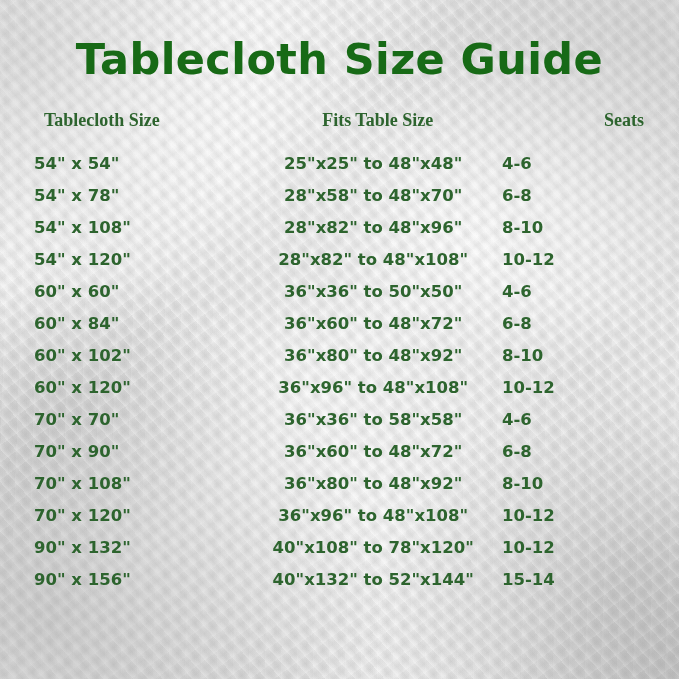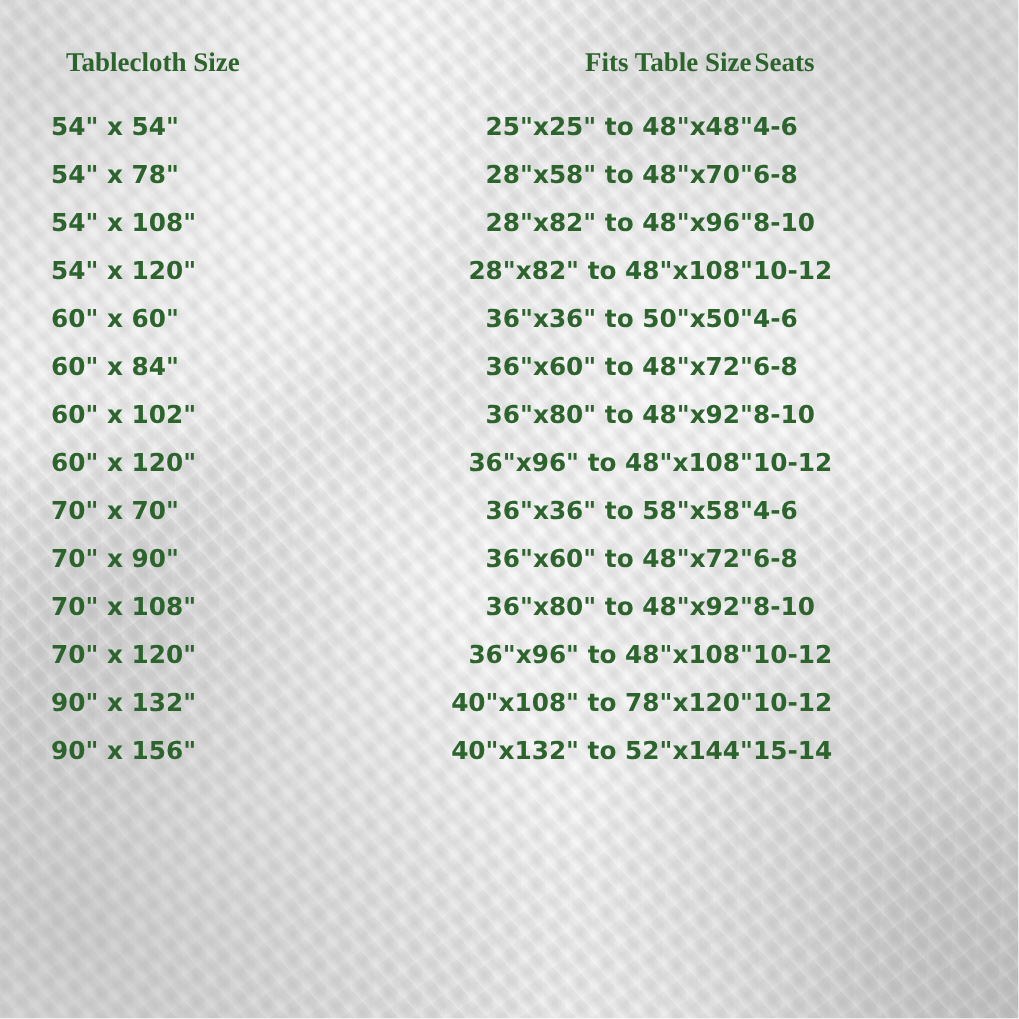--- a/index.html
+++ b/index.html
@@ -78,31 +78,32 @@
   }
   table.size-table td {
     color: #2d642e;
     font-family: "DejaVu Sans", sans-serif;
     font-weight: 700;
     font-size: 16.5px;
     padding: 6.5px 0;
     white-space: nowrap;
   }
   .col-a { width: 34%; text-align: left; padding-left: 40px; }
-  .col-b { width: 42%; text-align: right; padding-left: 10px; }
+  .col-b { width: 42%; text-align: center; padding-left: 10px; }
   .col-c { width: 24%; text-align: left; }
   th.col-a { padding-left: 10px; }
   th.col-b { padding-left: 10px; }
-  th.col-c { text-align: left; }
+  th.col-c { text-align: right; }
 </style>
 </head>
 <body>
 
 <div class="poster">
   <div class="content">
+    <div class="title">Tablecloth Size Guide</div>
     <table class="size-table">
       <thead>
         <tr>
           <th class="col-a">Tablecloth Size</th>
           <th class="col-b">Fits Table Size</th>
           <th class="col-c">Seats</th>
         </tr>
       </thead>
       <tbody>
         <tr>

